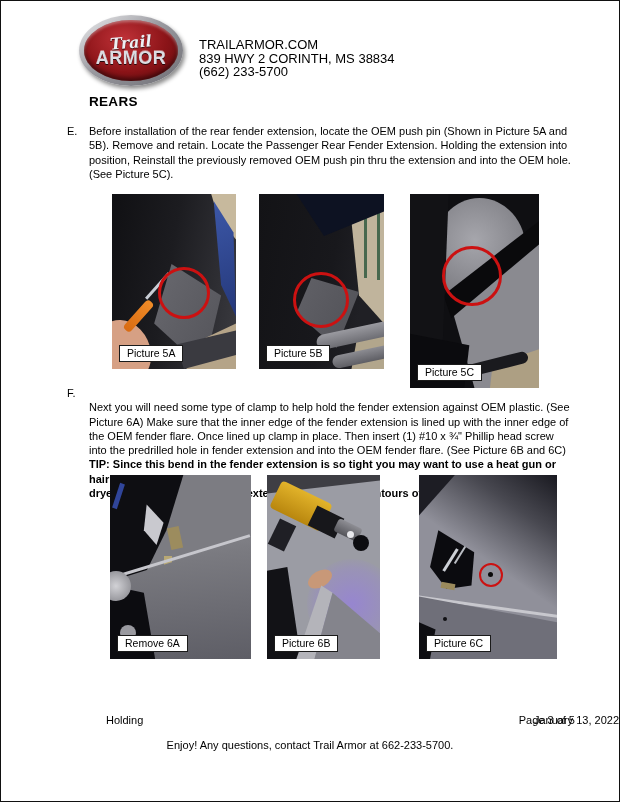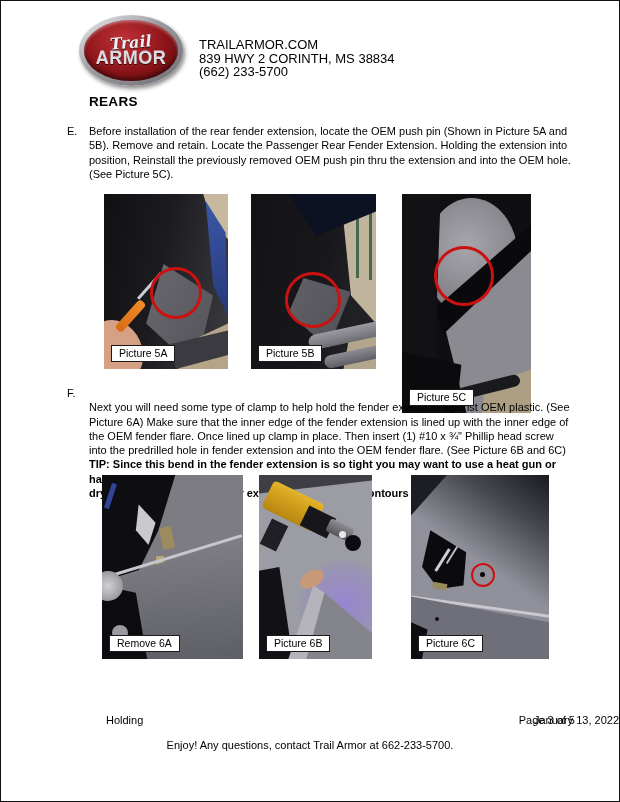--- a/index.html
+++ b/index.html
@@ -30,25 +30,25 @@
 
   
   .rears{left:88px; top:93px; font-size:13.5px; font-weight:bold; letter-spacing:0.3px;}
   .step-marker{font-size:11px; line-height:14.3px;}
   .step-text{font-size:11px; line-height:14.3px; white-space:pre-line;}
   #stepE-m{left:66px; top:123px;} #stepE-t{left:88px; top:123px; width:486px;}
   #stepF-m{left:66px; top:385px;} #stepF-t{left:88px; top:385px; width:488px;}
   .tip{font-weight:bold;}
 
   
-  .photo{position:absolute; overflow:hidden; background:#701a75;}
+  .photo{position:absolute; overflow:hidden; background:#701a75;margin-left:8px;}
   .photo > div{position:absolute;}
   #p5a{left:103px; top:193px; width:124px; height:175px;}
   #p5b{left:250px; top:193px; width:125px; height:175px;}
-  #p5c{left:401px; top:193px; width:129px; height:219px;}
+  #p5c{left:401px; top:193px; width:129px; height:194px;}
   #p6a{left:101px; top:474px; width:141px; height:184px;}
   #p6b{left:258px; top:474px; width:113px; height:184px;}
   #p6c{left:410px; top:474px; width:138px; height:184px;}
   .fill{left:0; top:0; width:100%; height:100%;}
   .spk{background-image:
     radial-gradient(rgba(255,255,255,0.12) 1px, transparent 1.3px),
     radial-gradient(rgba(0,0,0,0.20) 1px, transparent 1.3px);
     background-size:5px 5px, 7px 7px; background-position:0 0, 3px 2px;}
   .circle{position:absolute; border:3px solid var(--accent-red); border-radius:50%;}
   .plabel{position:absolute; left:7px; bottom:7px; background:#fff; border:1.5px solid #1a1a1a;

